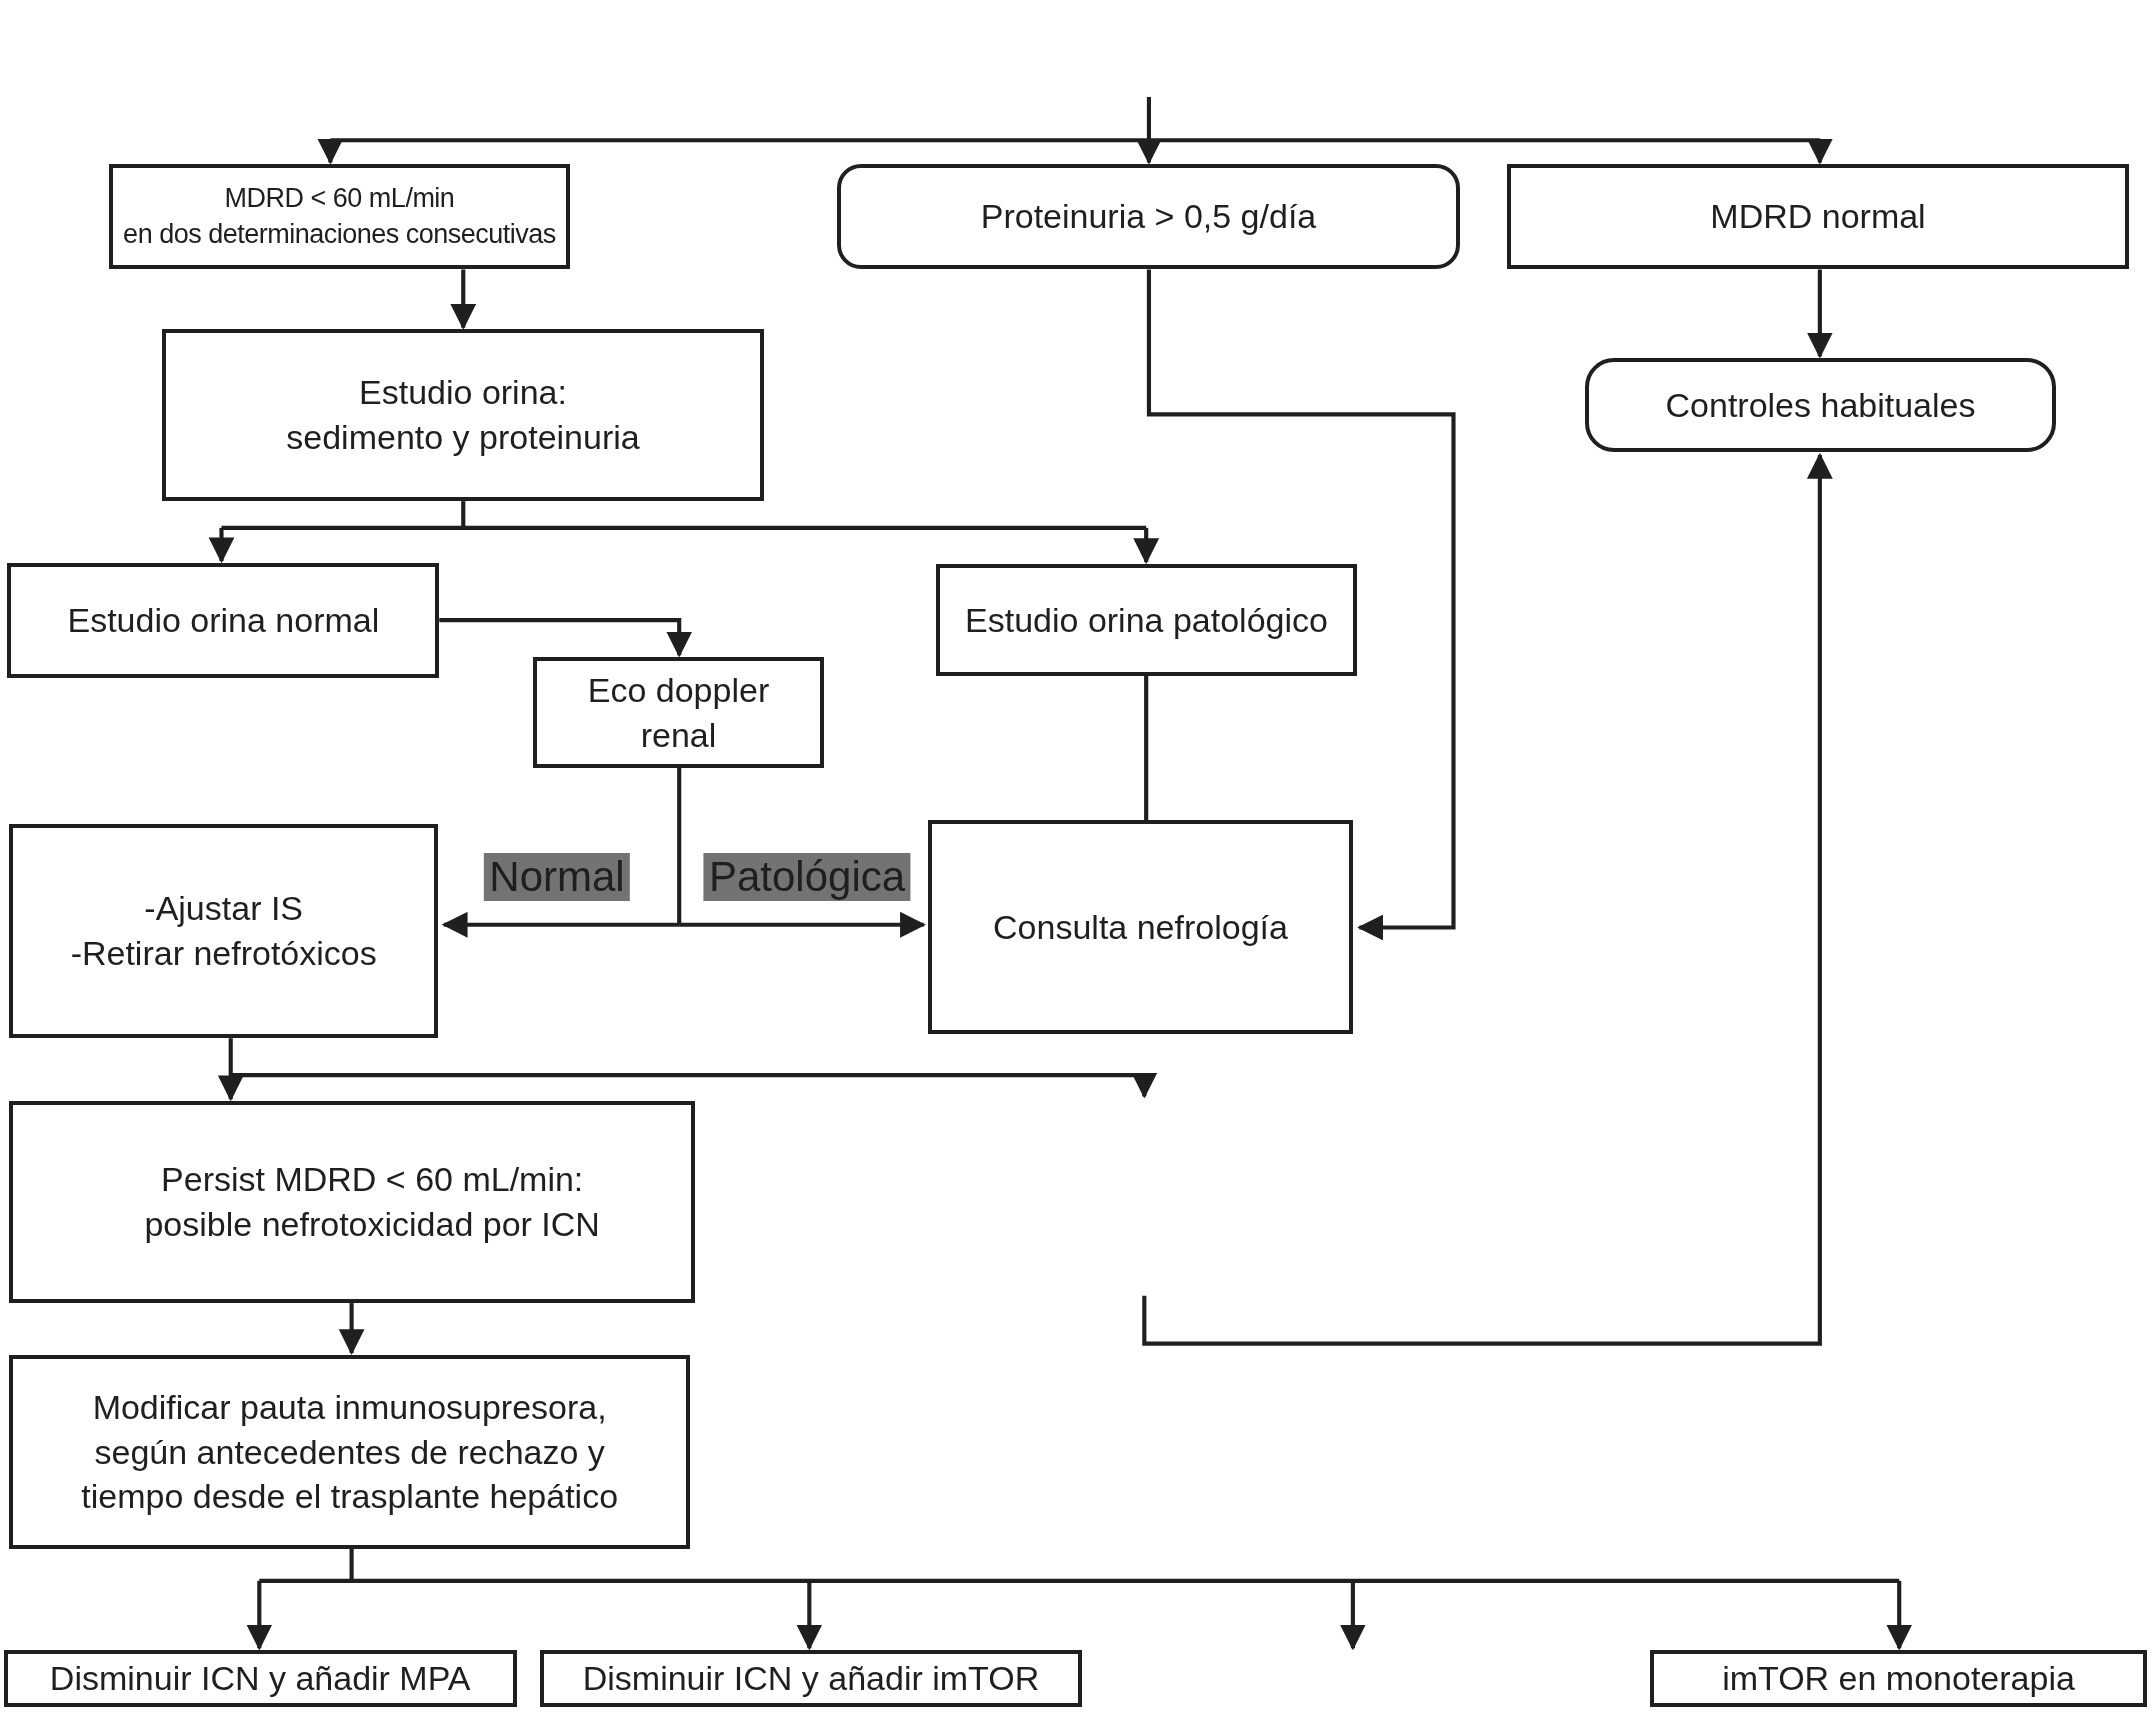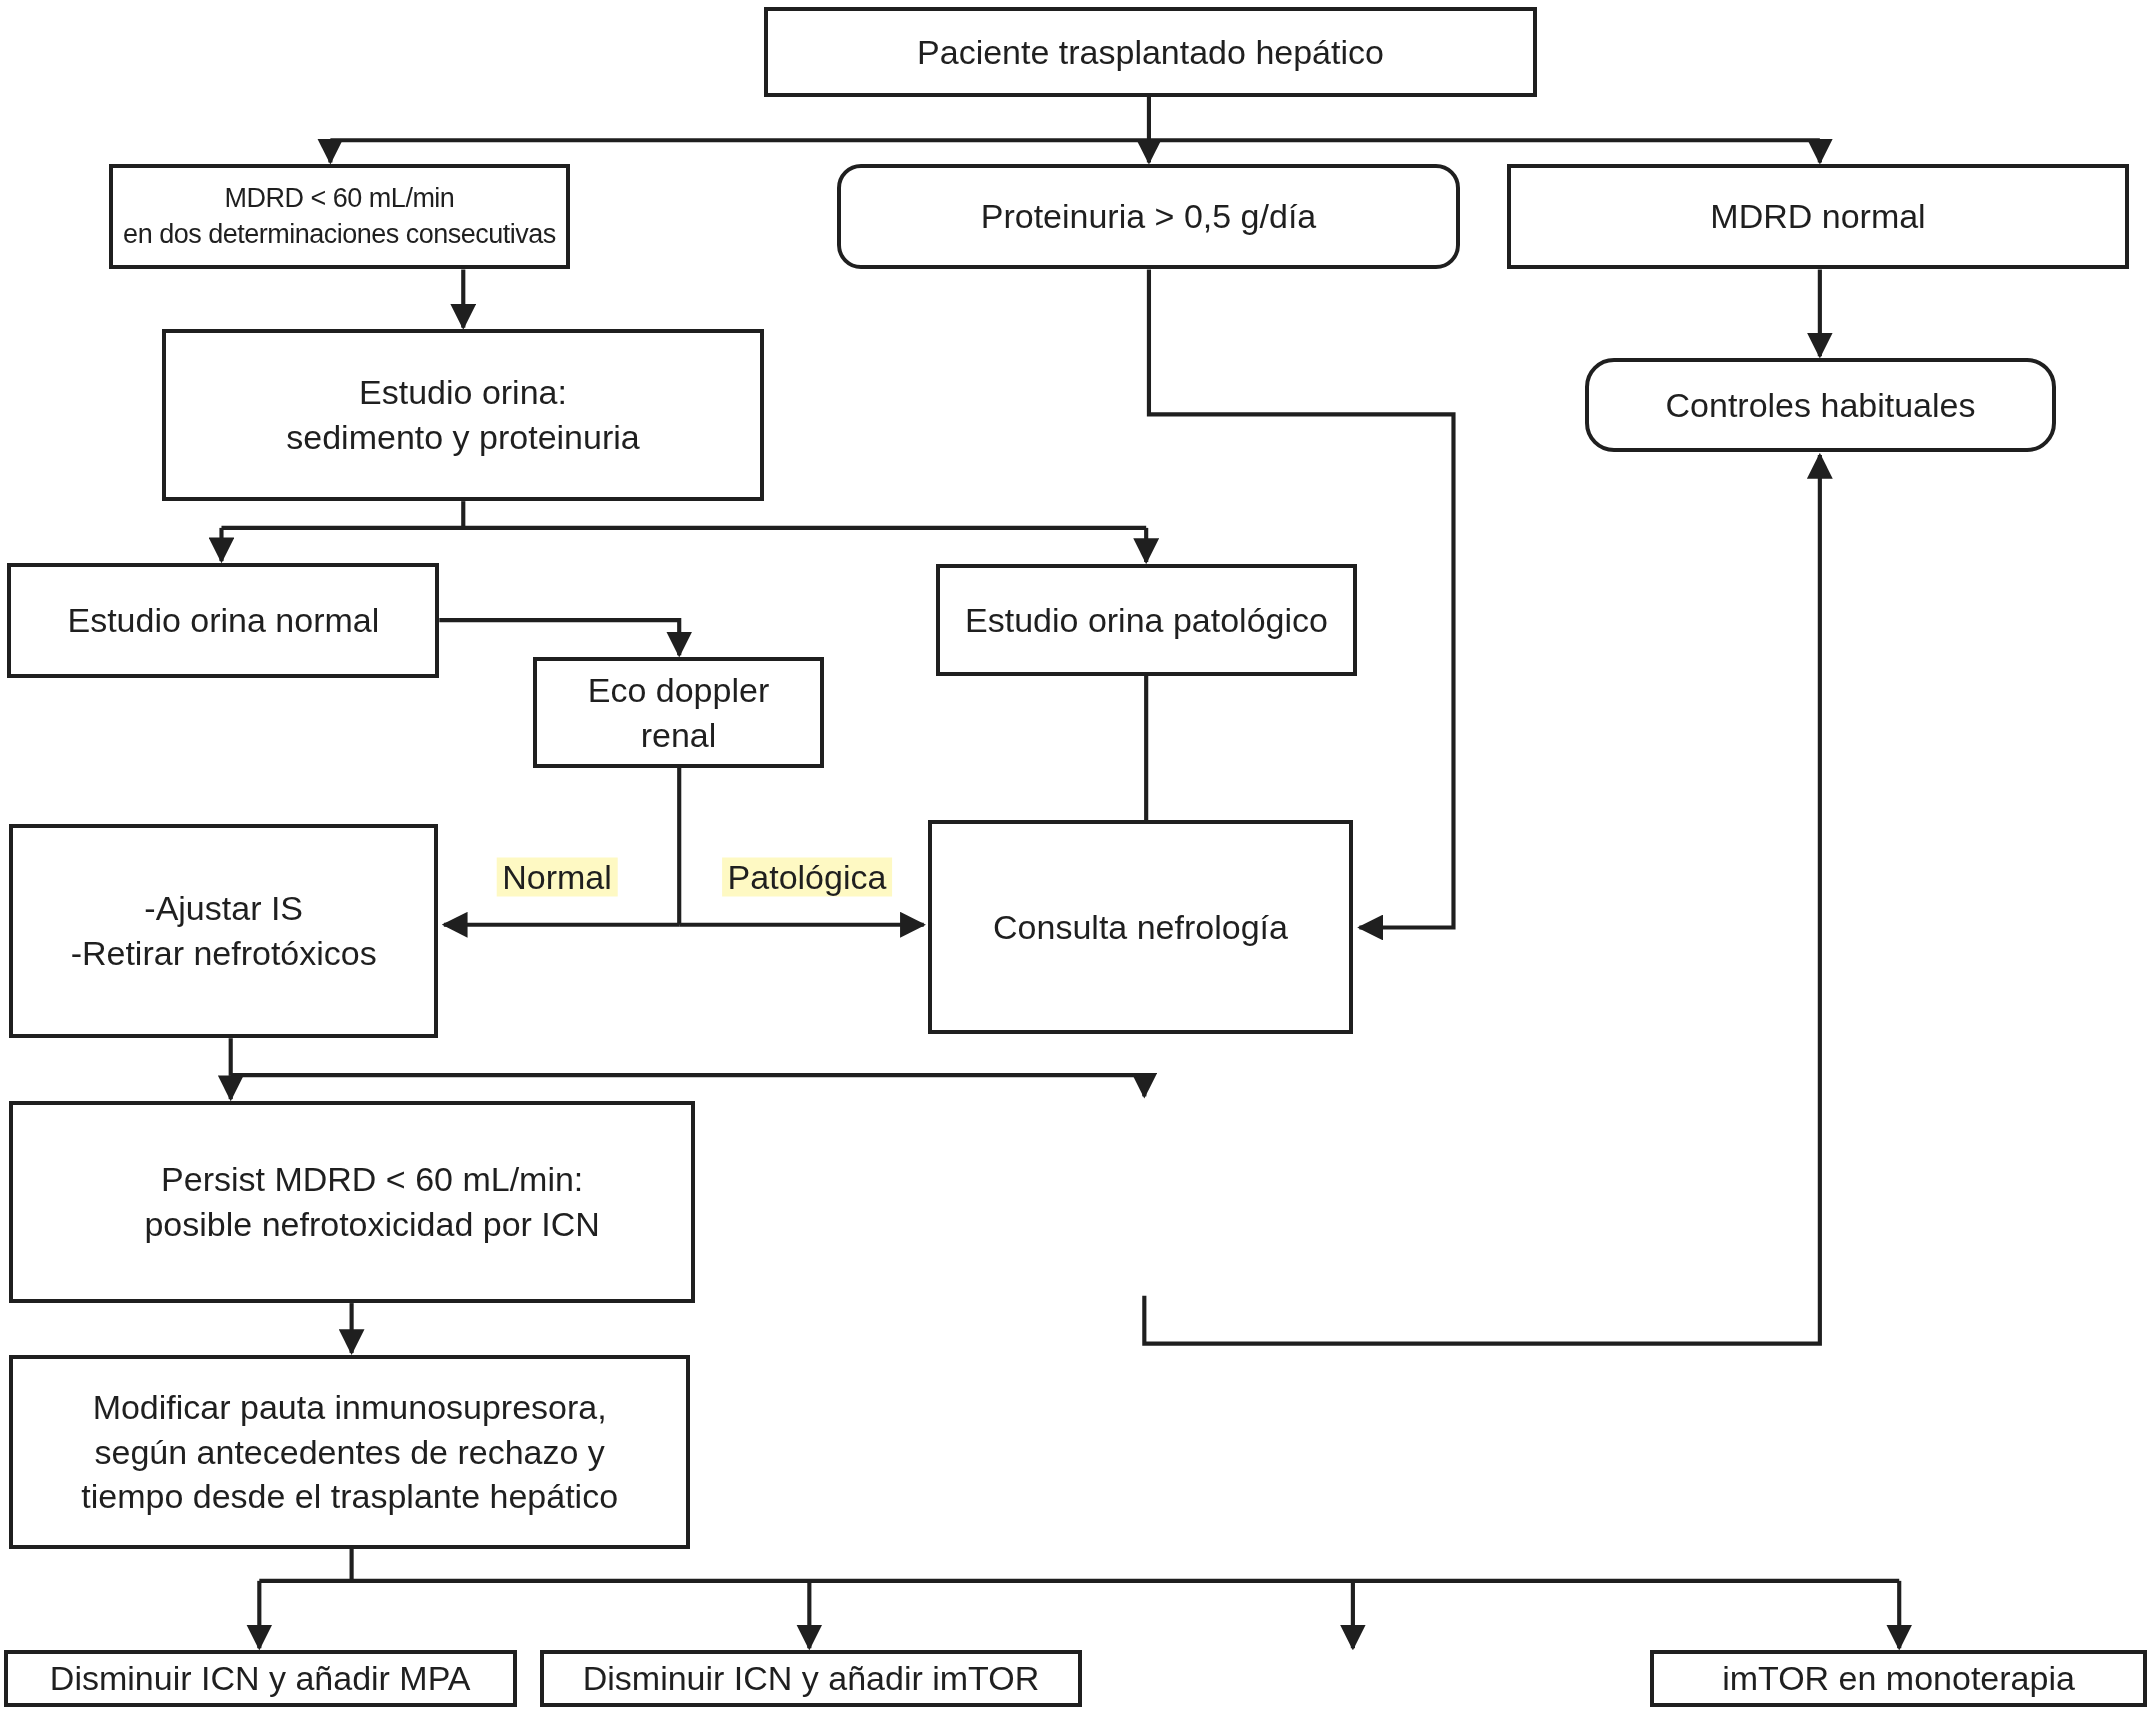--- a/index.html
+++ b/index.html
@@ -20,22 +20,22 @@
     display:flex;align-items:center;justify-content:center;
     text-align:center;
     font-size:34px;line-height:1.32;
     white-space:pre-line;
     z-index:2;
   }
   .node.small{font-size:27px;letter-spacing:-0.5px;}
   .edge-label{
     position:absolute;
     transform:translate(-50%,-50%);
-    color:#1f1f1f;font-size:34px;
-    background:#fef9c3;
+    color:#1f1f1f;font-size:42px;
+    background:#737373;
     padding:0 5.5px;
     z-index:3;
     white-space:nowrap;
   }
 </style>
 </head>
 <body>
 
 <div id="canvas">
 
@@ -83,21 +83,20 @@
 
       <path d="M381,1678 V1713"></path>
       <path d="M281,1713 H2058"></path>
       <path d="M281,1713 V1786" marker-end="url(#arr)"></path>
       <path d="M877,1713 V1786" marker-end="url(#arr)"></path>
       <path d="M1466,1713 V1786" marker-end="url(#arr)"></path>
       <path d="M2058,1713 V1786" marker-end="url(#arr)"></path>
     </g>
   </svg>
 
-  <div class="node" style="left: 764px; top: 7.4px; width: 773px; height: 90px;">Paciente trasplantado hepático</div>
   <div class="node small" style="left: 109px; top: 164px; width: 461px; height: 105px;">MDRD &lt; 60 mL/min
 en dos determinaciones consecutivas</div>
   <div class="node" style="left: 837px; top: 164px; width: 623px; height: 105px; border-radius: 24px;">Proteinuria &gt; 0,5 g/día</div>
   <div class="node" style="left: 1507px; top: 164px; width: 622px; height: 105px;">MDRD normal</div>
   <div class="node" style="left: 162px; top: 329px; width: 602px; height: 172px;">Estudio orina:
 sedimento y proteinuria</div>
   <div class="node" style="left: 1585px; top: 358px; width: 471px; height: 94px; border-radius: 29px;">Controles habituales</div>
   <div class="node" style="left: 936px; top: 564px; width: 421px; height: 112px;">Estudio orina patológico</div>
   <div class="node" style="left: 7.4px; top: 563px; width: 432px; height: 115px;">Estudio orina normal</div>
   <div class="node" style="left: 533px; top: 657px; width: 291px; height: 111px;">Eco doppler

